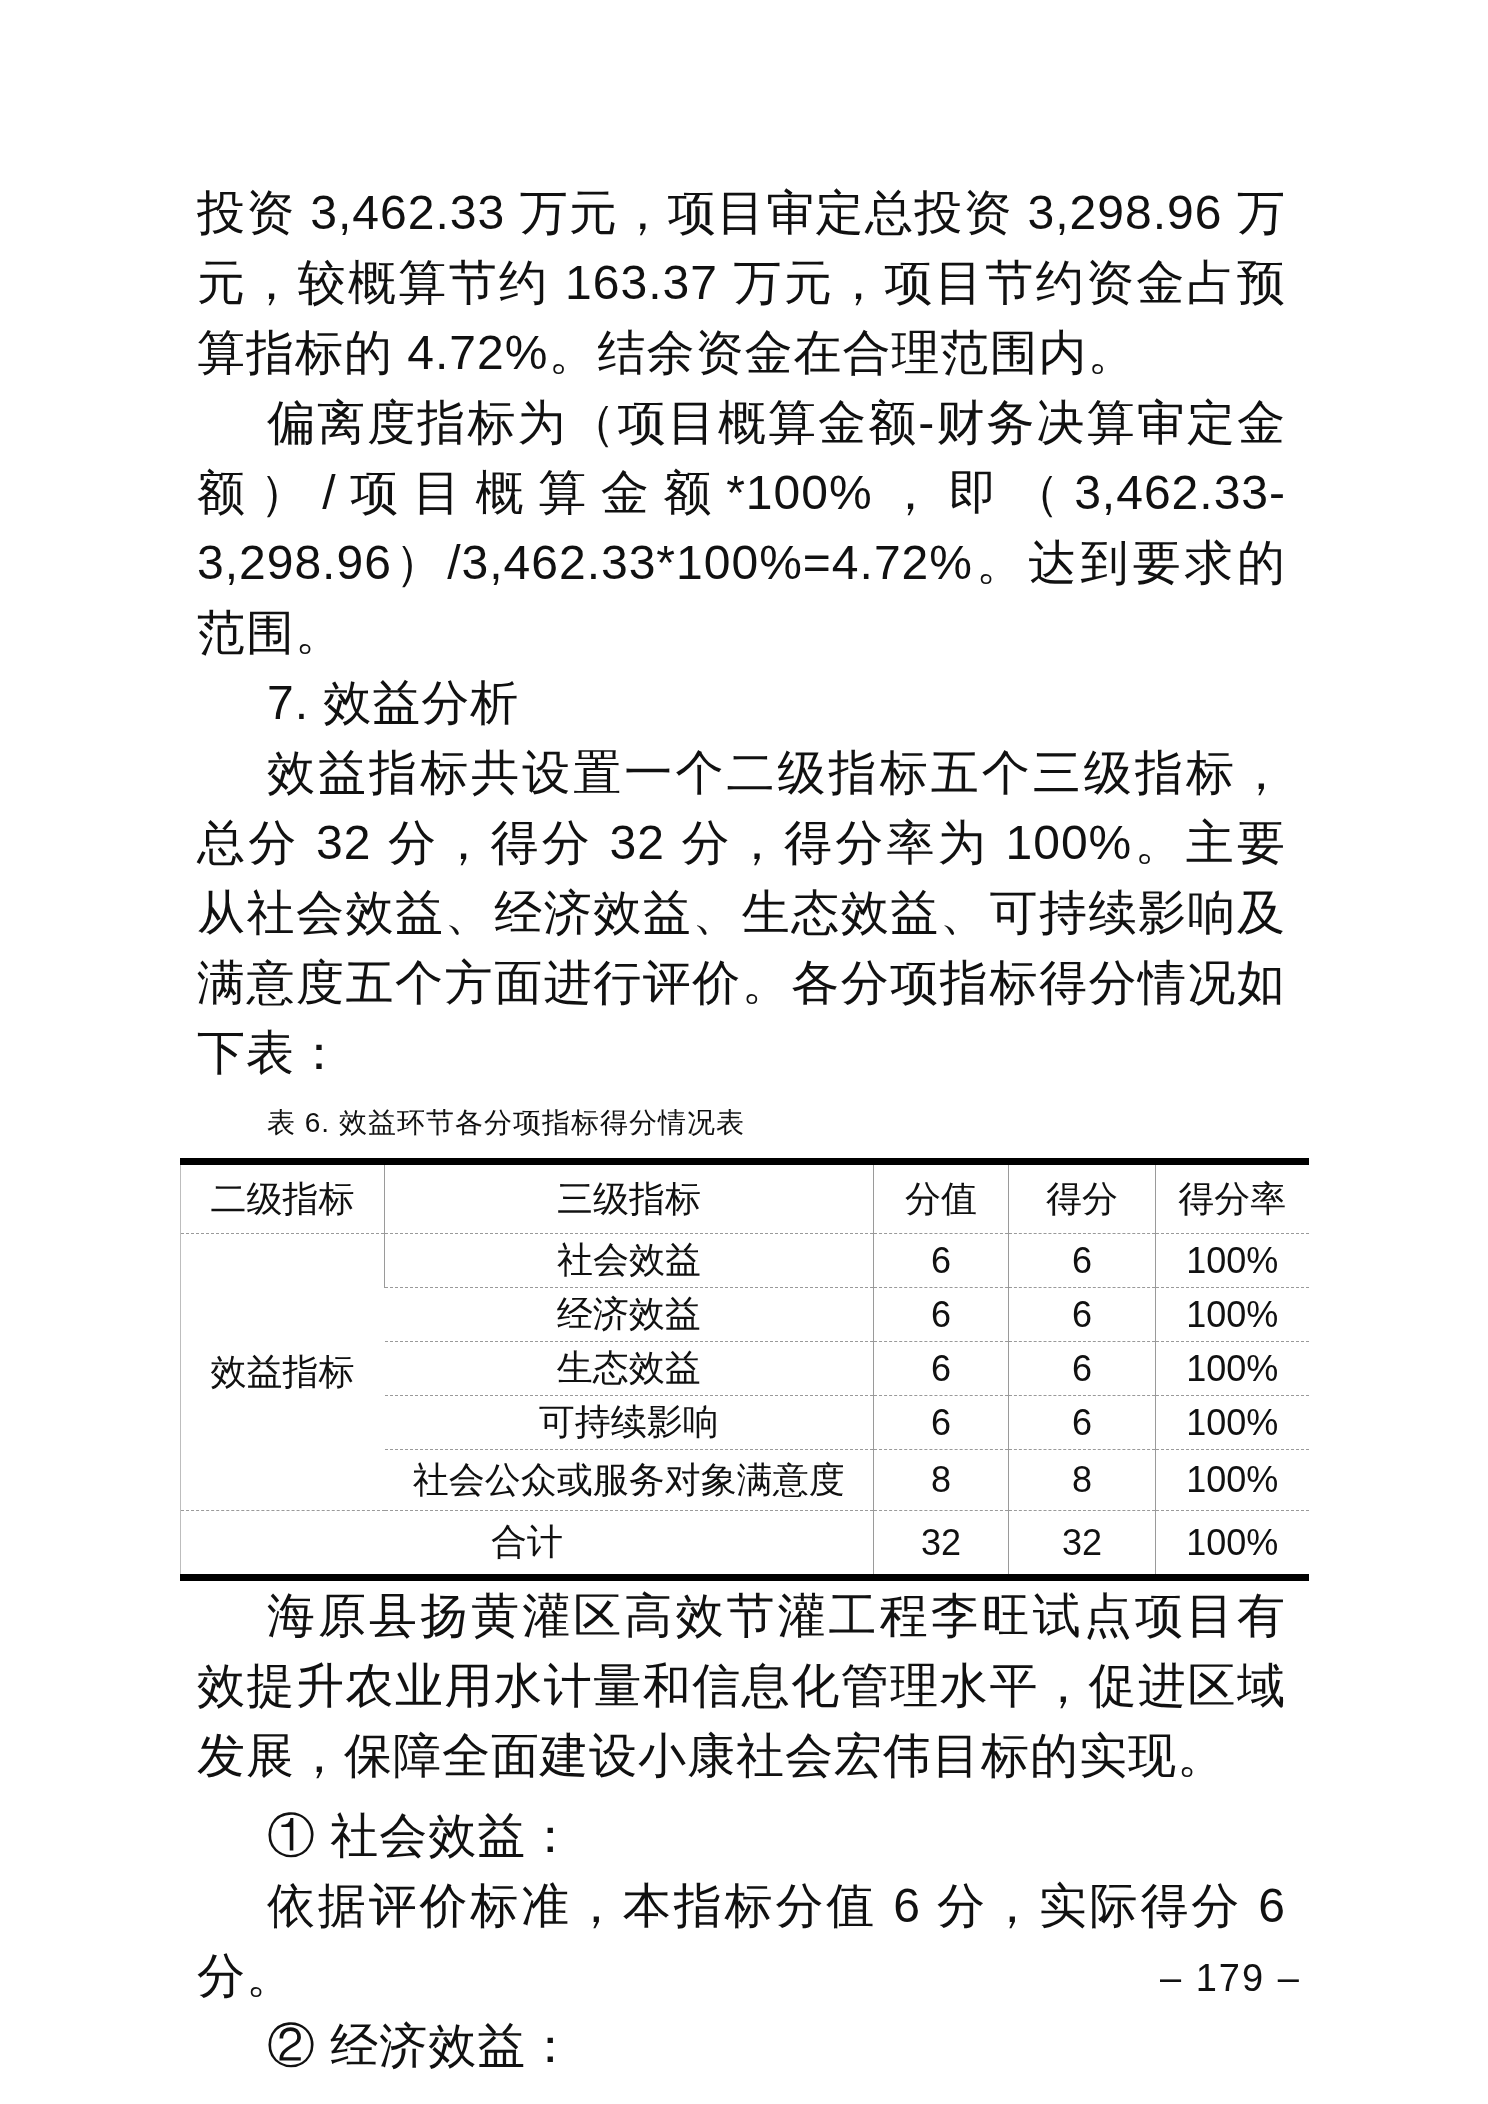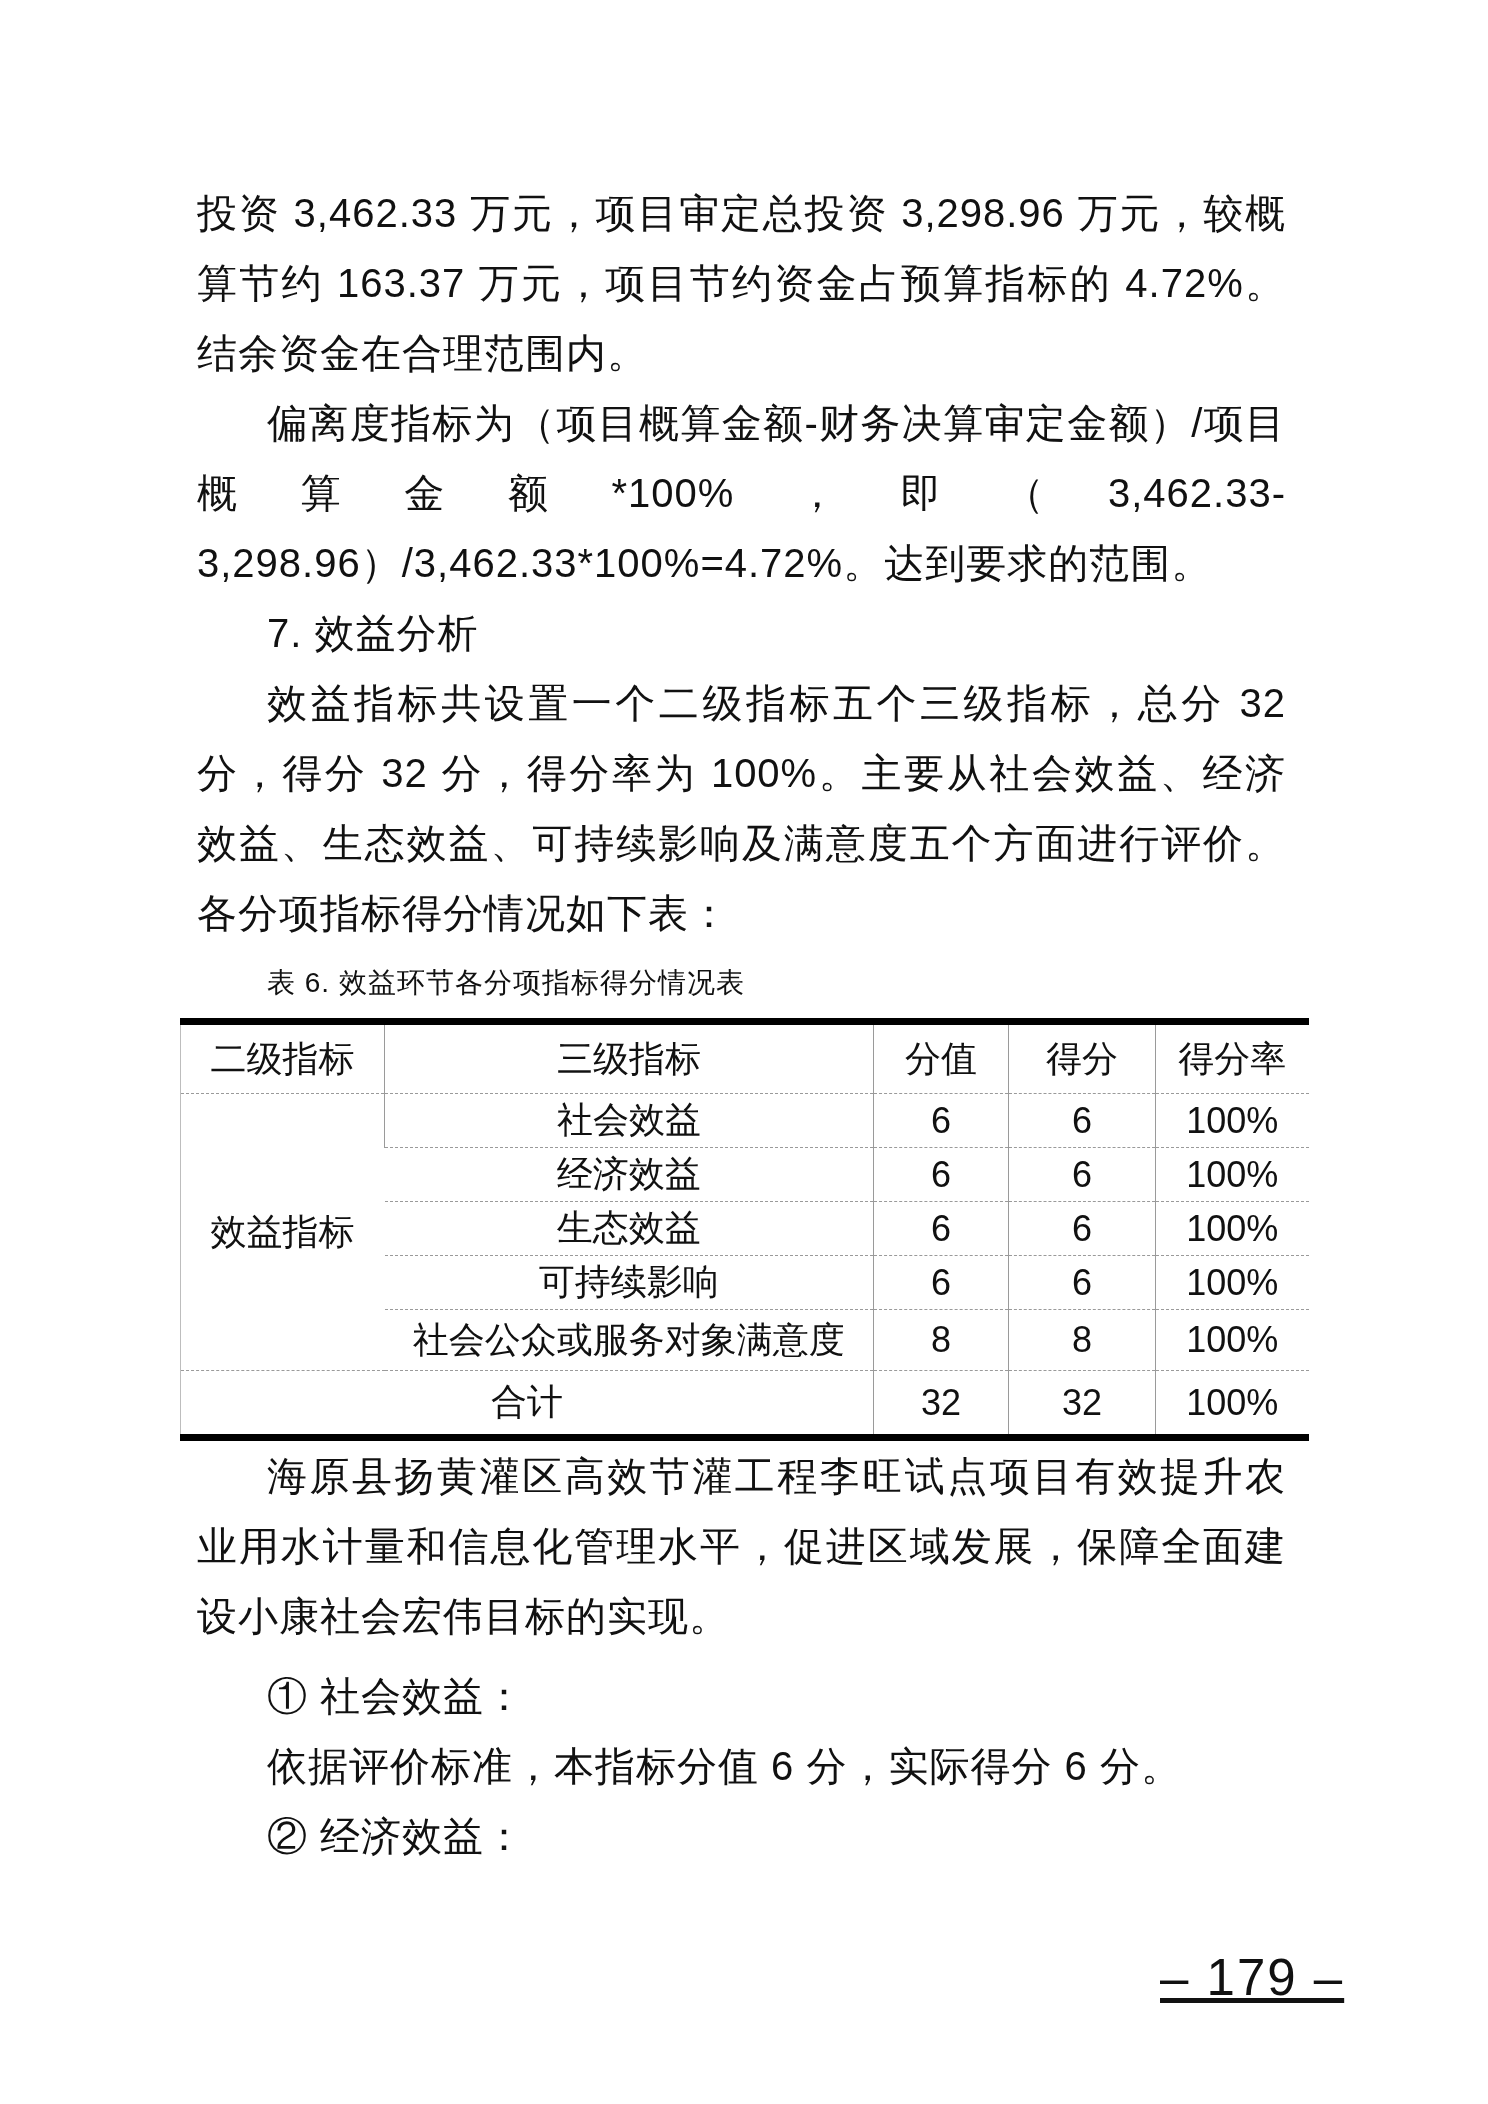--- a/index.html
+++ b/index.html
@@ -11,21 +11,21 @@
     font-family:"Liberation Sans", serif;
     color:#000;
   }
   .content{
     position:absolute;
     left:180px;top:178px;
     width:1128px;
   }
   .para{
     margin:0 22px 0 17px;
-    font-size:40px;
+    font-size:48px;
     line-height:70px;
     letter-spacing:1px;
     text-align:justify;
     color:#111;
   }
   .indent{text-indent:70px;}
   .tbl-title{
     margin:0 6px 0 17px;
     font-size:28px;
     line-height:70px;
@@ -59,27 +59,26 @@
   tr.hdr th{border-top:none;}
   td.num{
     font-family:"Liberation Sans", sans-serif;
     font-size:40px;
   }
   .after-table{margin-top:10px;}
   .page-number{
     position:absolute;
     left:1160px;top:1950px;
     width:160px;
-    font-size:51px;
+    font-size:38px;
     line-height:56px;
     letter-spacing:2px;
     color:#111;
     text-align:left;
     white-space:nowrap;
-    text-decoration:underline;
   }
 </style>
 </head>
 <body>
 
 <div class="page">
 
   <div class="content">
 
     <p class="para">投资 3,462.33 万元，项目审定总投资 3,298.96 万元，较概算节约 163.37 万元，项目节约资金占预算指标的 4.72%。结余资金在合理范围内。</p>

